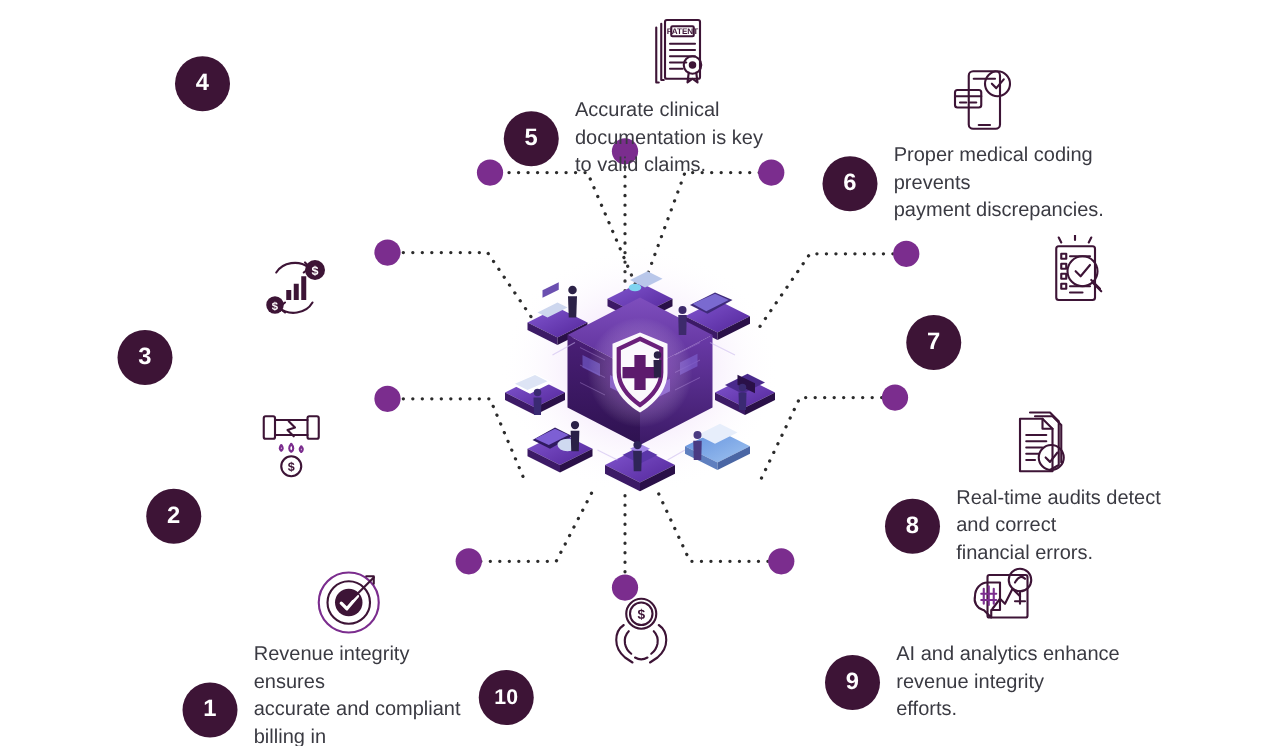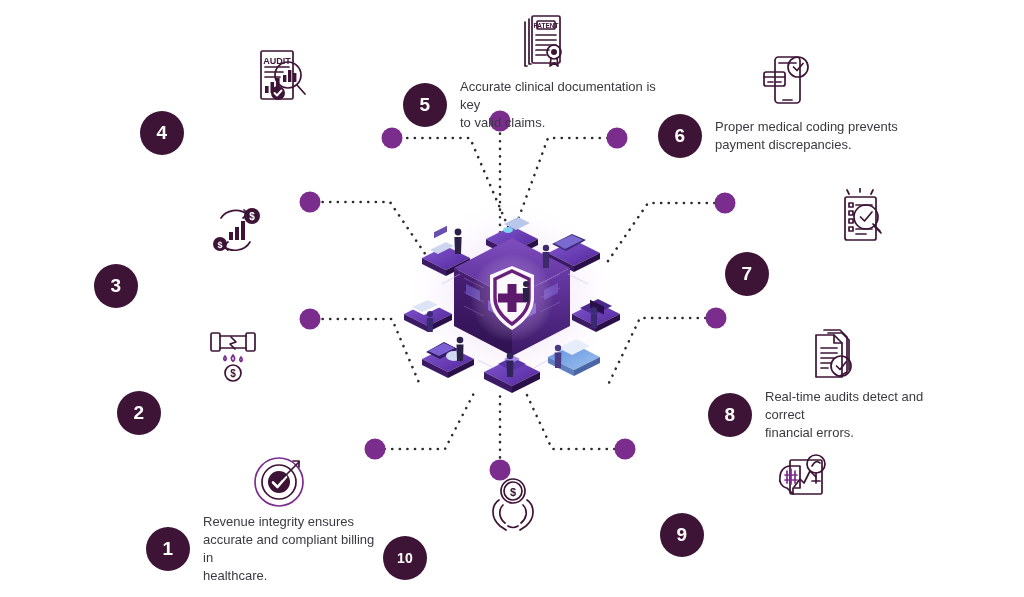--- a/index.html
+++ b/index.html
@@ -60,25 +60,25 @@
     border-radius: 50%;
     background: #3d1436;
     color: #ffffff;
     display: flex;
     align-items: center;
     justify-content: center;
     font-size: 19px;
     font-weight: bold;
     letter-spacing: .2px;
   }
-  .num-badge.wide { font-size: 14px; }
+  .num-badge.wide { font-size: 17px; }
   .item-text {
     margin-left: 13px;
     color: #3a3a42;
-    font-size: 13px;
+    font-size: 16px;
     line-height: 1.38;
     font-weight: 500;
     white-space: pre-line;
   }
 
   
   .ic { stroke: #3d1436; fill: none; stroke-width: 1.7; stroke-linecap: round; stroke-linejoin: round; }
   .ic-fill { fill: #3d1436; stroke: none; }
   .ic-p { stroke: #7b2d8e; fill: none; stroke-width: 1.7; stroke-linecap: round; stroke-linejoin: round; }
   .ic-ptxt { fill: #3d1436; font-family: "Liberation Sans", sans-serif; font-weight: bold; }
@@ -346,37 +346,20 @@
         <circle class="ic-fill" cx="14" cy="42" r="7"></circle>
         <text x="14" y="46" font-size="9" fill="#ffffff" text-anchor="middle" font-family="Liberation Sans, sans-serif" font-weight="bold">$</text>
       </svg>
     </div>
     <div class="item-row">
       <div class="num-badge">3</div>
     </div>
   </div>
 
   <div class="item" style="left:140px; top:45px; width:240px;">
-    <div class="item-icon" style="padding-left:110px;">
-      <svg width="60" height="62" viewBox="0 0 60 62">
-        <rect class="ic" x="11" y="6" width="32" height="48" rx="1.5"></rect>
-        <text class="ic-ptxt" x="27" y="19" font-size="9" text-anchor="middle">AUDIT</text>
-        <path class="ic" d="M15,22 L39,22 M15,27 L33,27 M15,32 L30,32"></path>
-        <rect class="ic-fill" x="15" y="41" width="3.6" height="7"></rect>
-        <rect class="ic-fill" x="20.5" y="37" width="3.6" height="11"></rect>
-        <rect class="ic-fill" x="26" y="33" width="3.6" height="15"></rect>
-        <circle class="ic" cx="38" cy="30" r="13" fill="#ffffff"></circle>
-        <rect class="ic-fill" x="33" y="30" width="3.4" height="7"></rect>
-        <rect class="ic-fill" x="38" y="25" width="3.4" height="12"></rect>
-        <rect class="ic-fill" x="43" y="28" width="3.4" height="9"></rect>
-        <path class="ic" d="M47,40 L55,49"></path>
-        <circle class="ic-fill" cx="28" cy="48" r="7"></circle>
-        <path d="M24.5,48 L27,50.5 L31.5,45.5" stroke="#ffffff" stroke-width="1.9" fill="none" stroke-linecap="round" stroke-linejoin="round"></path>
-      </svg>
-    </div>
     <div class="item-row">
       <div class="num-badge">4</div>
     </div>
   </div>
 
   <div class="item" style="left:403px; top:12px; width:265px;">
     <div class="item-icon" style="padding-left:110px;">
       <svg width="58" height="62" viewBox="0 0 58 62">
         <path class="ic" d="M12,10 L12,54 L14,54"></path>
         <path class="ic" d="M16,7 L16,52 L18,52"></path>
@@ -465,20 +448,22 @@
         <path class="ic-p" d="M17,20 l0,12 M21,18 l0,15 M25,20 l0,12"></path>
         <path class="ic-p" d="M15,24 l12,0 M15,29 l12,0"></path>
         <circle class="ic" cx="46" cy="13" r="9" fill="#ffffff"></circle>
         <path class="ic" d="M42,15 q4,-7 8,-3"></path>
         <path class="ic" d="M46,22 L46,32"></path>
         <path class="ic" d="M42,30 L50,30"></path>
       </svg>
     </div>
     <div class="item-row">
       <div class="num-badge">9</div>
+      <div class="item-text">AI and analytics enhance revenue integrity
+efforts.</div>
     </div>
   </div>
 
   <div class="item" style="left:383px; top:470px; width:240px;">
     <div class="item-icon" style="padding-left:100px;">
       <svg width="60" height="58" viewBox="0 0 60 58">
         <circle class="ic" cx="30" cy="17" r="12"></circle>
         <circle class="ic" cx="30" cy="17" r="9"></circle>
         <text class="ic-ptxt" x="30" y="21.5" font-size="11" text-anchor="middle">$</text>
         <path class="ic" d="M16,26 q-6,4 -6,12 q0,8 7,14 l6,4"></path>

